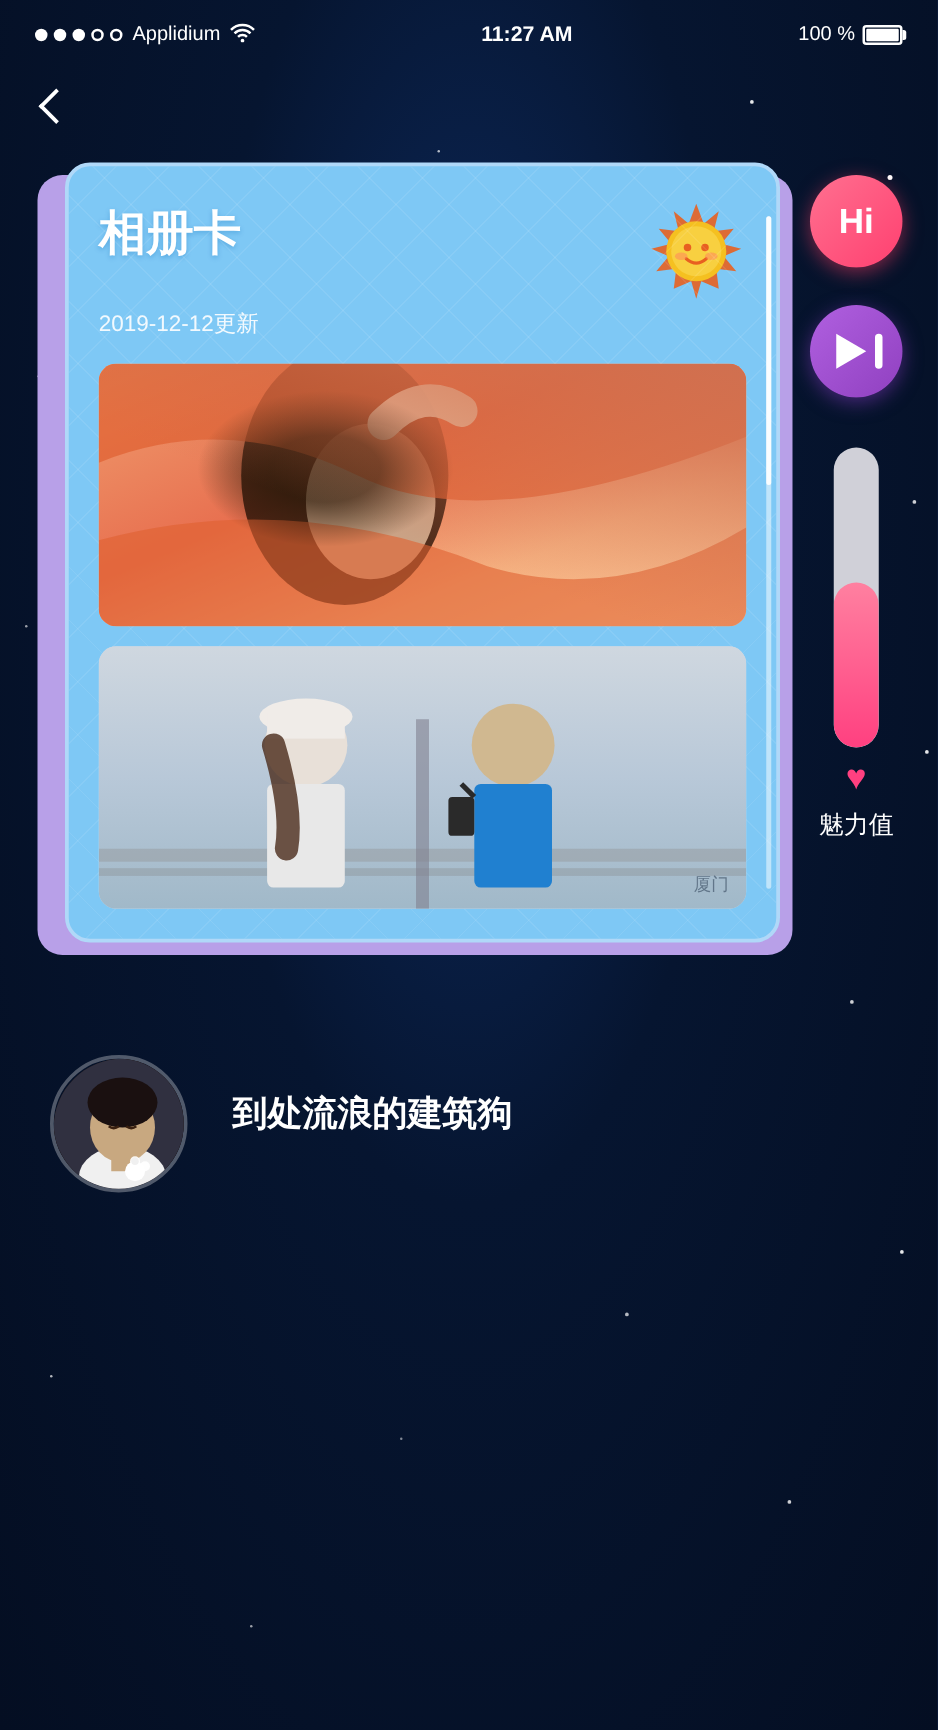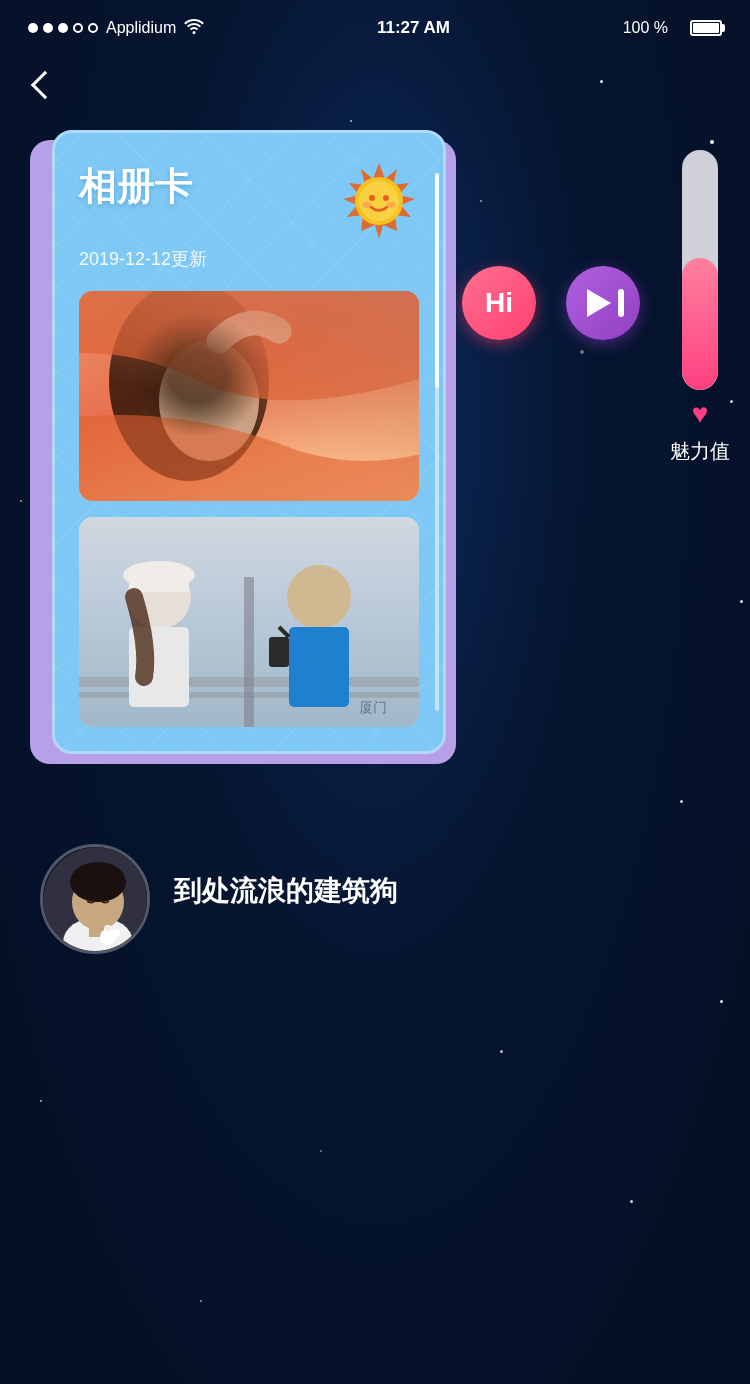--- a/index.html
+++ b/index.html
@@ -77,21 +77,21 @@
 
     .status-center {
       font-size: 17px;
       font-weight: 600;
       color: white;
     }
 
     .status-right {
       display: flex;
       align-items: center;
-      gap: 22px;
+      gap: 6px;
       font-size: 16px;
       color: white;
     }
 
     .battery-box {
       width: 32px;
       height: 16px;
       border: 2px solid white;
       border-radius: 3px;
       position: relative;
@@ -277,30 +277,30 @@
       top: 0;
       left: 0;
       right: 0;
       bottom: 0;
       background: linear-gradient(200deg, #d07050 0%, transparent 60%);
     }
 
     .photo2-text {
       position: absolute;
       bottom: 10px;
-      right: 32px;
+      right: 14px;
       font-size: 14px;
       color: rgba(80,100,120,0.8);
       z-index: 2;
     }
 
     
     .right-sidebar {
       display: flex;
-      flex-direction: row;
+      flex-direction: column;
       align-items: center;
       gap: 30px;
       padding-top: 10px;
       min-width: 90px;
       text-align: center;
     }
 
     .btn-hi {
       width: 74px;
       height: 74px;
@@ -392,21 +392,21 @@
     }
 
     
     .profile-section {
       position: relative;
       z-index: 10;
       display: flex;
       align-items: center;
       padding: 30px 40px;
       margin-top: 60px;
-      gap: 24px;
+      gap: 36px;
     }
 
     .avatar-circle {
       width: 110px;
       height: 110px;
       border-radius: 50%;
       overflow: hidden;
       flex-shrink: 0;
       border: 3px solid rgba(255,255,255,0.3);
     }

